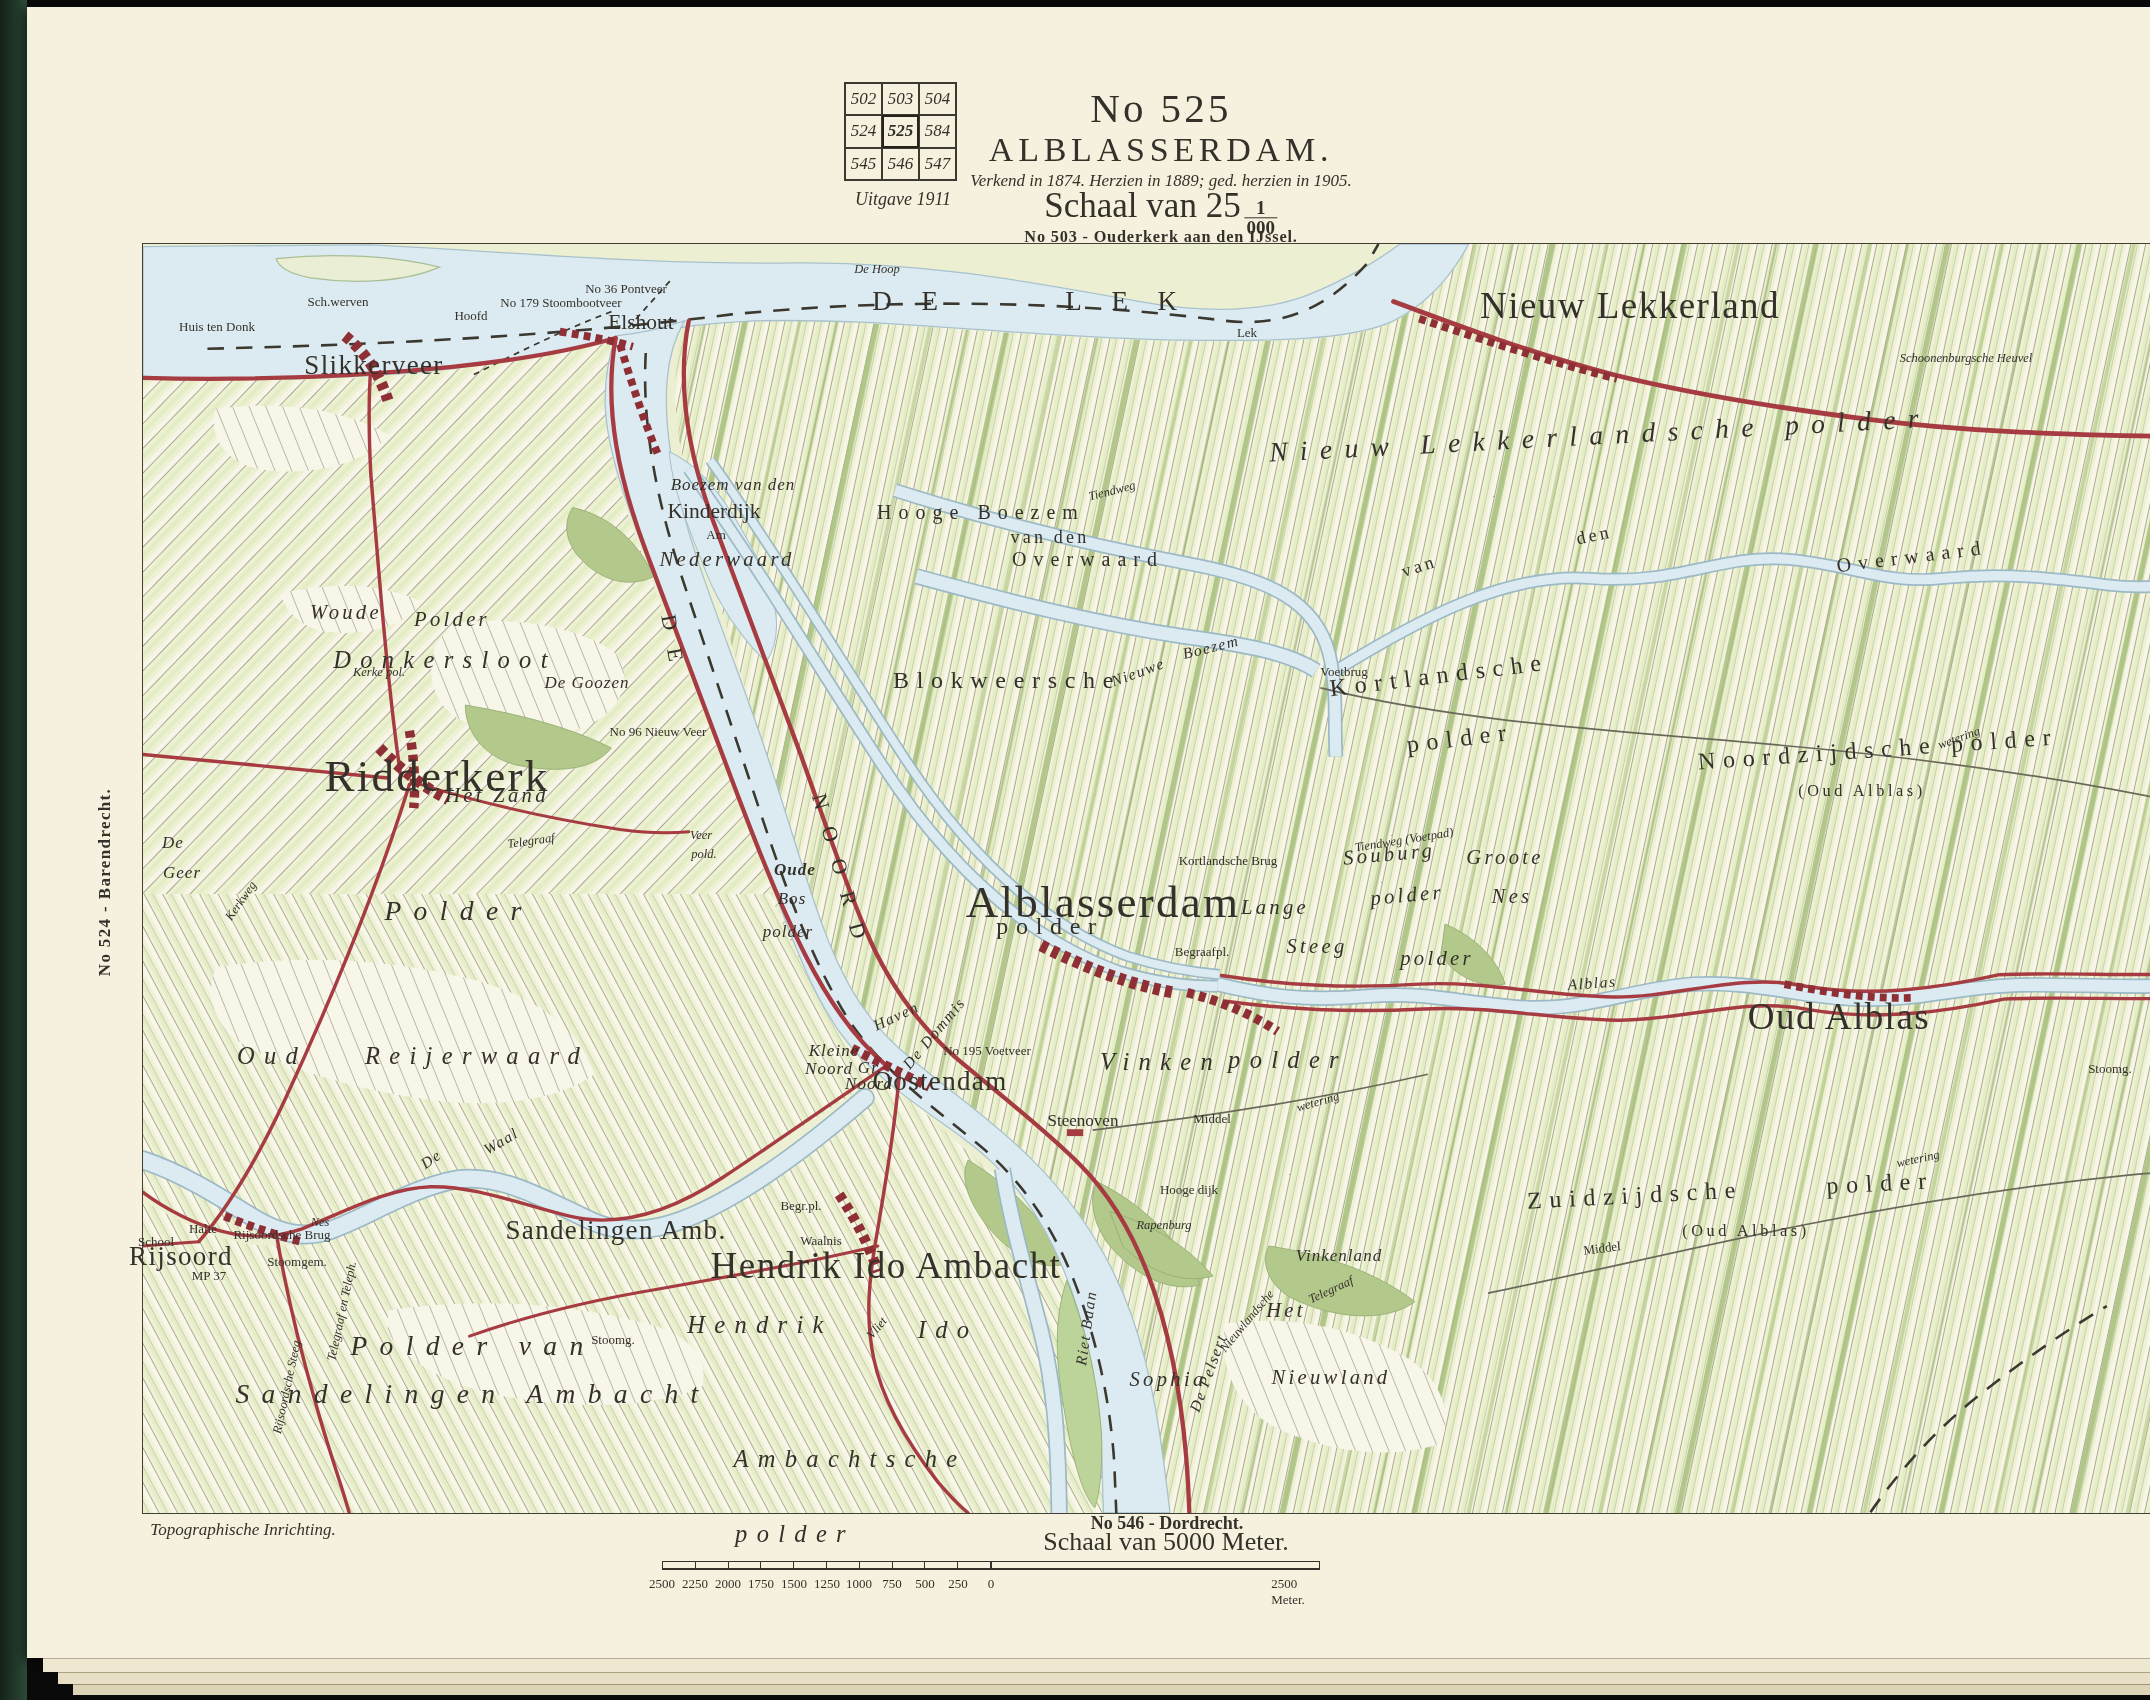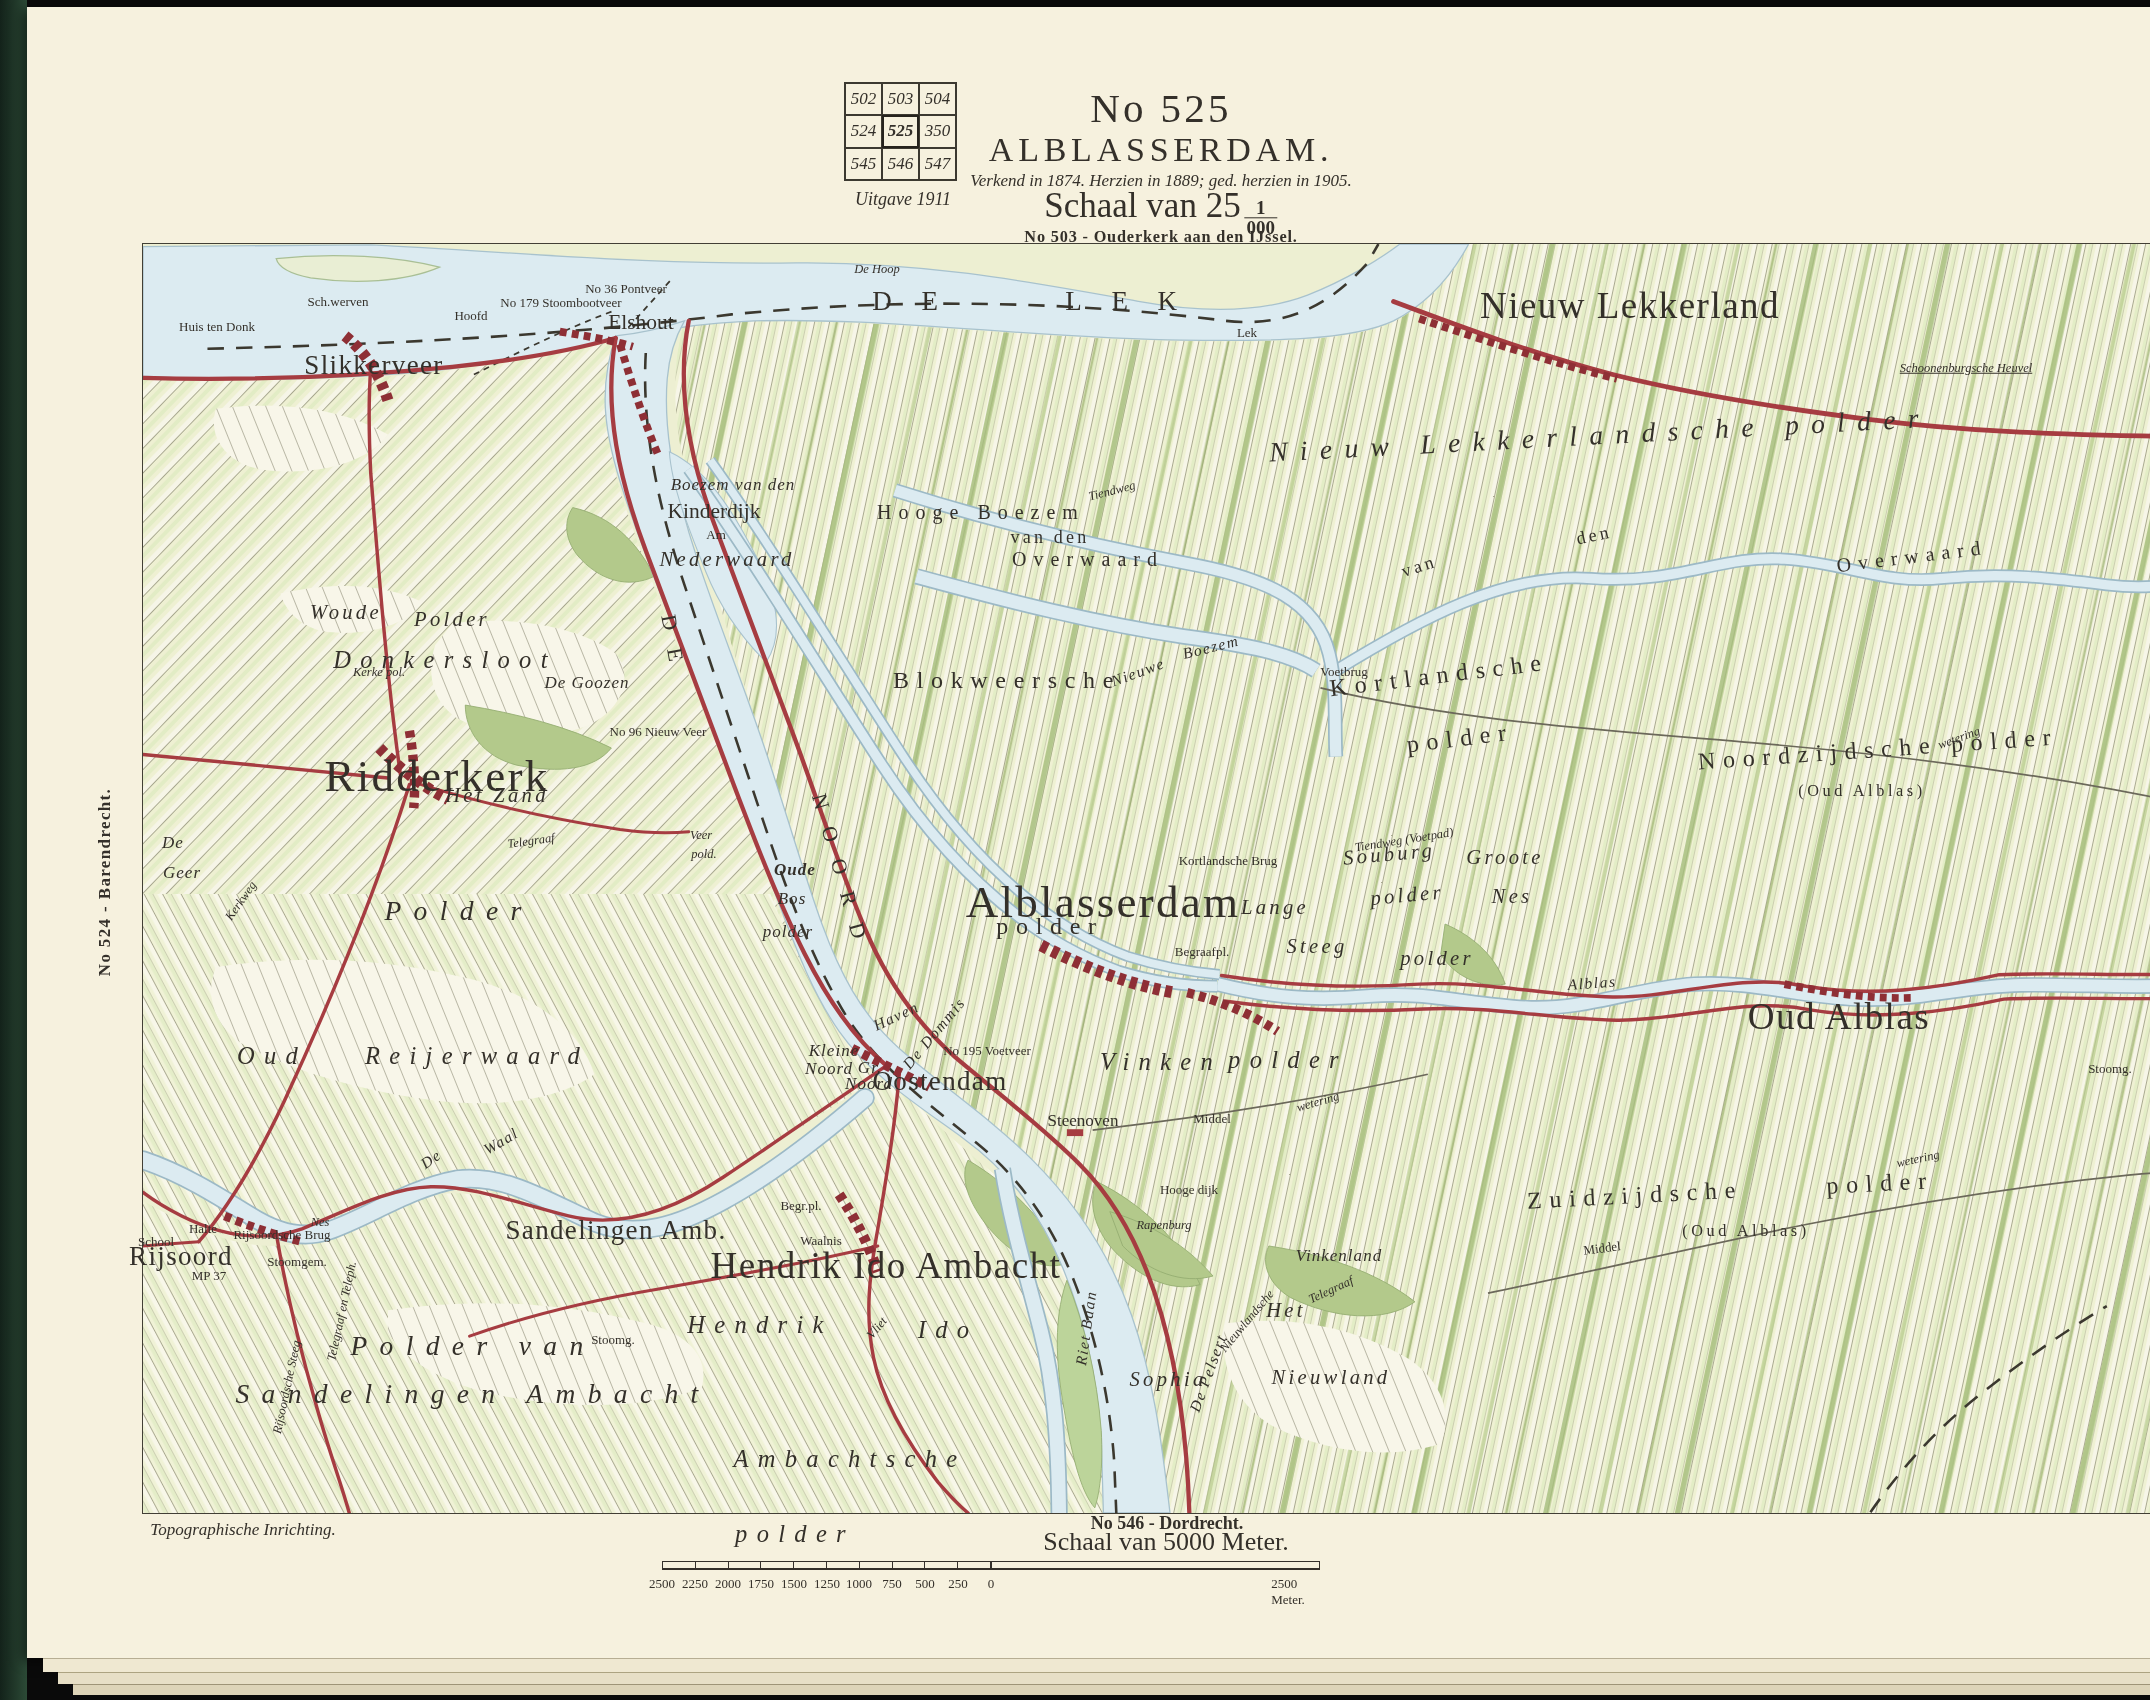--- a/index.html
+++ b/index.html
@@ -79,21 +79,21 @@
 <div class="pe1"></div>
 <div class="pe2"></div>
 <div class="pe3"></div>
 
 <div class="sheet-grid" id="sheet-grid">
     <div class="cell">502</div>
     <div class="cell">503</div>
     <div class="cell">504</div>
     <div class="cell">524</div>
     <div class="cell active">525</div>
-    <div class="cell">350</div>
+    <div class="cell">584</div>
     <div class="cell">545</div>
     <div class="cell">546</div>
     <div class="cell">547</div>
   </div>
 <div class="hc h-uitgave" style="left:903px;top:199px">Uitgave 1911</div>
 <div class="hc h-no" style="left:1161px;top:108px">No 525</div>
 <div class="hc h-title" style="left:1161px;top:150px">ALBLASSERDAM.</div>
 <div class="hc h-rev" style="left:1161px;top:181px">Verkend in 1874. Herzien in 1889; ged. herzien in 1905.</div>
 <div class="hc h-scale" style="left:1161px;top:212px">
   <span>Schaal van 25</span><span class="frac">
@@ -248,21 +248,21 @@
     <div class="lbl tiny-i" style="left: 877px; top: 269px;">De Hoop</div>
     <div class="lbl tiny" style="left: 338px; top: 301px;">Sch.werven</div>
     <div class="lbl tiny" style="left: 217px; top: 326px;">Huis ten Donk</div>
     <div class="lbl tiny" style="left: 471px; top: 315px;">Hoofd</div>
     <div class="lbl tiny" style="left: 561px; top: 302px;">No 179 Stoombootveer</div>
     <div class="lbl tiny" style="left: 626px; top: 288px;">No 36 Pontveer</div>
     <div class="lbl town-s" style="left: 641px; top: 323px;">Elshout</div>
     <div class="lbl tiny" style="left: 1247px; top: 332px;">Lek</div>
     <div class="lbl town-m" style="left: 374px; top: 365px;">Slikkerveer</div>
     <div class="lbl town-l" style="left: 1630px; top: 305px;">Nieuw Lekkerland</div>
-    <div class="lbl tiny-i" style="left: 1966px; top: 368px; text-decoration: underline;">Schoonenburgsche Heuvel</div>
+    <div class="lbl tiny-i" style="left: 1966px; top: 358px;">Schoonenburgsche Heuvel</div>
     <div class="lbl pol-xl" style="left: 1600px; top: 435px; --r: -3deg;">Nieuw Lekkerlandsche polder</div>
     <div class="lbl pol-s" style="left: 733px; top: 484px;">Boezem van den</div>
     <div class="lbl town-s" style="left: 714px; top: 512px;">Kinderdijk</div>
     <div class="lbl tiny" style="left: 716px; top: 534px;">Am</div>
     <div class="lbl pol-m" style="left: 727px; top: 559px;">Nederwaard</div>
     <div class="lbl rspread" style="left: 981px; top: 512px;">Hooge Boezem</div>
     <div class="lbl rsub" style="left: 1050px; top: 537px;">van den</div>
     <div class="lbl rspread" style="left: 1088px; top: 559px;">Overwaard</div>
     <div class="lbl tiny-i" style="left: 1112px; top: 491px; --r: -14deg;">Tiendweg</div>
     <div class="lbl rsub" style="left: 1419px; top: 566px; --r: -18deg;">van</div>

